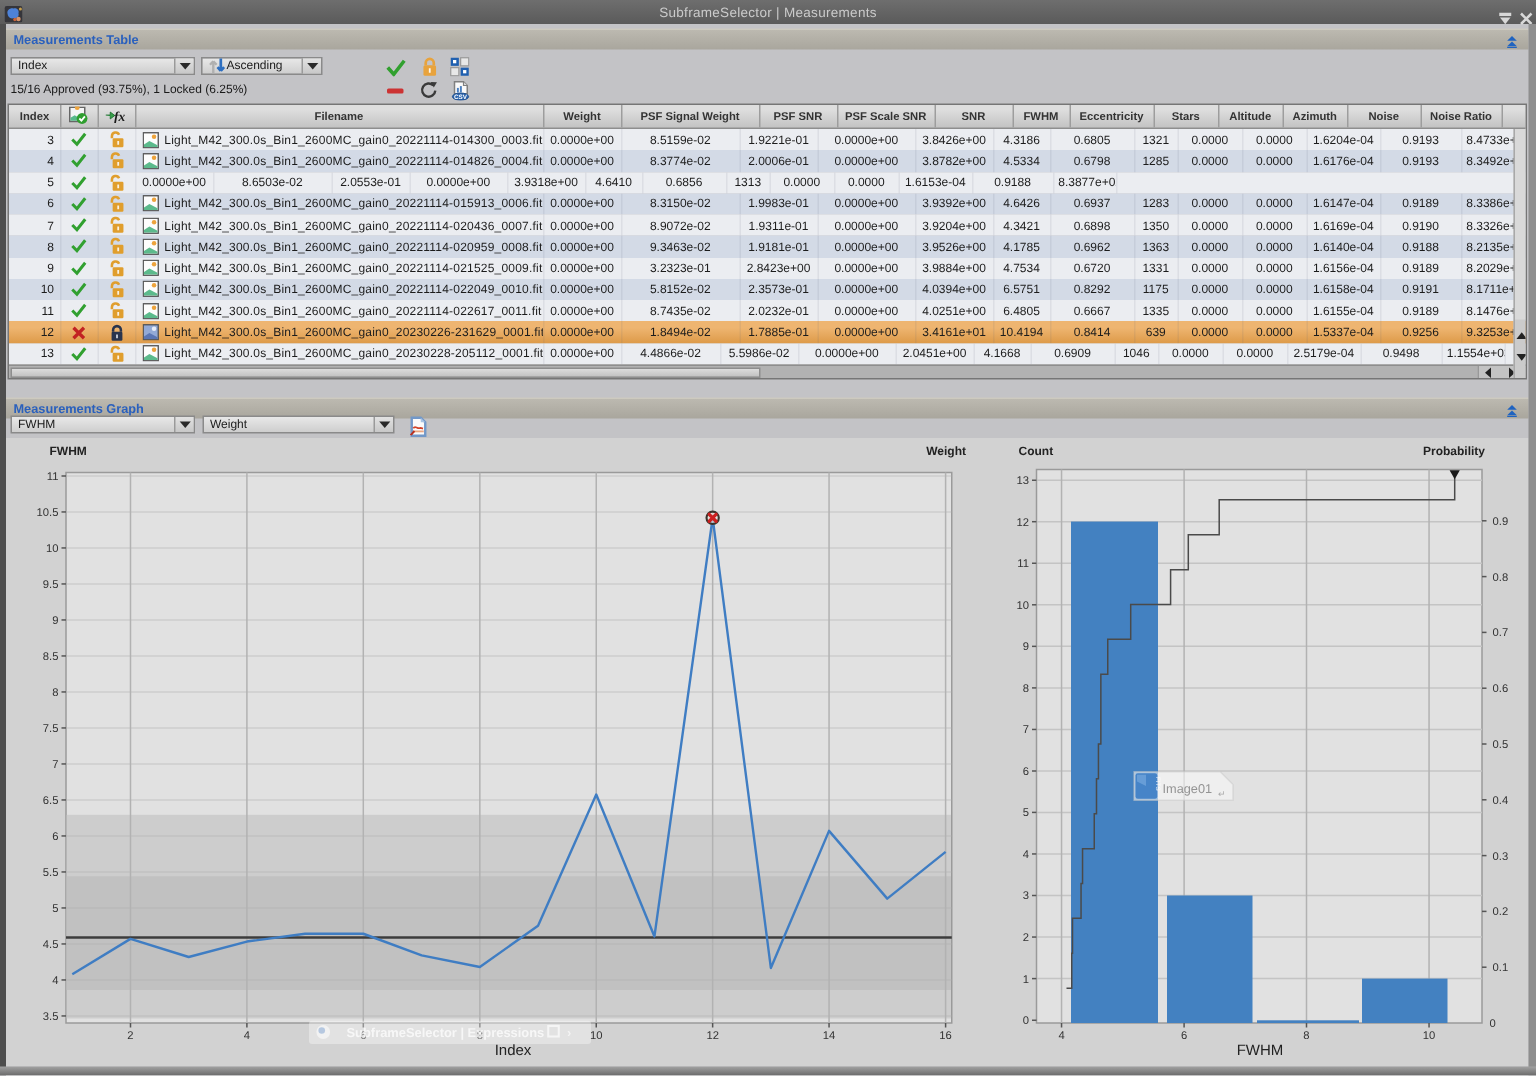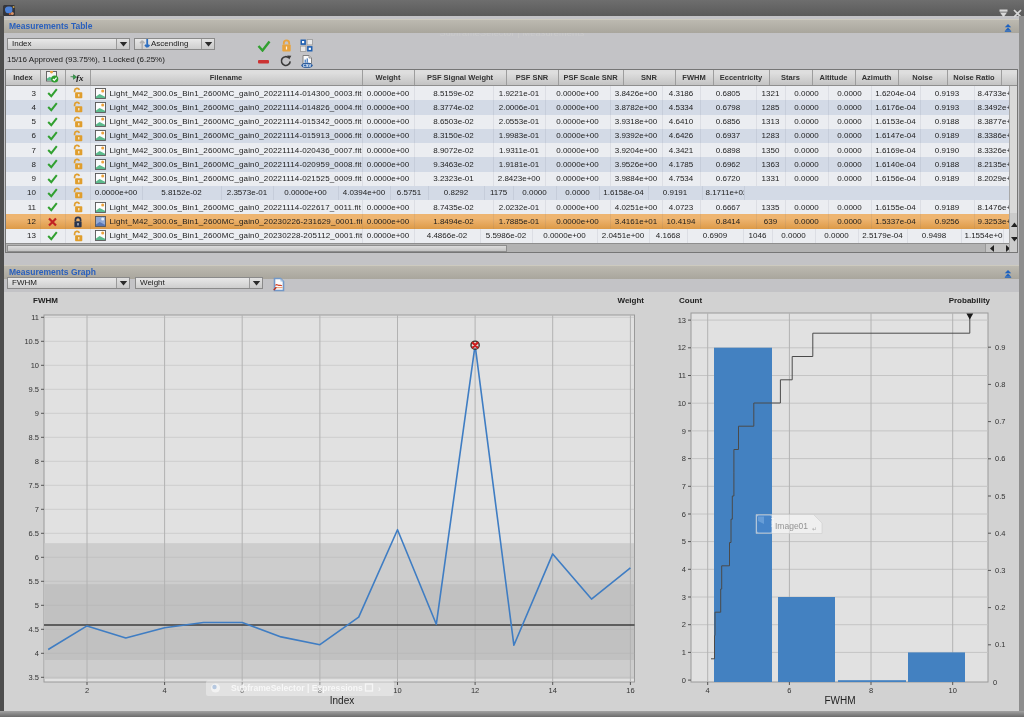--- a/index.html
+++ b/index.html
@@ -1,20 +1,20 @@
 <!DOCTYPE html>
 <html><head><meta charset="utf-8"><style>
 * { margin:0; padding:0; box-sizing:border-box; }
 html,body { width:1024px; height:717px; overflow:hidden; }
 #win { position:relative; width:1024px; height:717px; background:#c3c3c6;
   font-family:"Liberation Sans", sans-serif; }
 #titlebar { position:absolute; left:0; top:0; width:1024px; height:15.5px;
   background:linear-gradient(#6e6e6e,#5a5a5a); }
 #titlebar .t { position:absolute; left:0; right:0; top:2.5px; text-align:center;
-  font-size:9px; font-weight:normal; color:#cbcbcb; letter-spacing:0.2px;margin-top:25px; }
+  font-size:9px; font-weight:normal; color:#cbcbcb; letter-spacing:0.2px; }
 #appicon { position:absolute; left:3px; top:2px; }
 #shade { position:absolute; left:999px; top:3.5px; }
 #closex { position:absolute; left:1013px; top:3.5px; }
 .secbar { position:absolute; left:4px; width:1015px; height:13.5px;
   background:linear-gradient(#bcb9b0,#a9a69d); border-top:1px solid #cdcabf;
   font-size:8.5px; font-weight:bold; color:#2a60bd; line-height:13px; padding-left:5px; }
 .secbar .chev { position:absolute; right:7px; top:2.5px; }
 .dd { position:absolute; top:37.5px; height:12.5px; background:linear-gradient(#e8e8e8,#cecece);
   border:1px solid #8a8a8a; font-size:8px; color:#1a1a1a; display:flex; align-items:center; padding-left:4px; }
 .dd span { flex:1; }
@@ -266,28 +266,20 @@
             <path d="M1.2,5 L4.3,8.2 L9.8,1.2" fill="none" stroke="#31a030" stroke-width="2"></path>
           </svg>
         </div>
 <div class="td" style="width:25px;justify-content:center">
           <svg width="12" height="12" viewBox="0 0 12 12">
             <path d="M2.6,5.2 L2.6,3.8 A2.5,2.6 0 0 1 7.4,2.9" fill="none" stroke="#e09e2d" stroke-width="1.7"></path>
             <rect x="3.1" y="5.2" width="7.2" height="6" rx="0.8" fill="#e09e2d"></rect>
             <rect x="6.2" y="7" width="1.2" height="2.5" fill="#fff" fill-opacity="0.85"></rect>
           </svg>
         </div>
-<div class="td fn" style="width:272px">
-          <svg width="11" height="11" viewBox="0 0 11 11">
-            <rect x="0.5" y="0.5" width="10" height="10" fill="#fdfdfd" stroke="#555" stroke-width="0.9"></rect>
-            <circle cx="7.7" cy="3.1" r="1.5" fill="#eda33c"></circle>
-            <path d="M1,10 L1,8.4 L4.6,6 L10,8.8 L10,10 Z" fill="#5cba8c"></path>
-          </svg>
-          <span>Light_M42_300.0s_Bin1_2600MC_gain0_20221114-015342_0005.fit</span>
-        </div>
 <div class="td" style="width:52px;justify-content:center">0.0000e+00</div>
 <div class="td" style="width:79px;justify-content:center">8.6503e-02</div>
 <div class="td" style="width:52px;justify-content:center">2.0553e-01</div>
 <div class="td" style="width:65px;justify-content:center">0.0000e+00</div>
 <div class="td" style="width:52px;justify-content:center">3.9318e+00</div>
 <div class="td" style="width:38px;justify-content:center">4.6410</div>
 <div class="td" style="width:56px;justify-content:center">0.6856</div>
 <div class="td" style="width:29px;justify-content:center">1313</div>
 <div class="td" style="width:43px;justify-content:center">0.0000</div>
 <div class="td" style="width:43px;justify-content:center">0.0000</div>
@@ -446,20 +438,28 @@
             <path d="M1.2,5 L4.3,8.2 L9.8,1.2" fill="none" stroke="#31a030" stroke-width="2"></path>
           </svg>
         </div>
 <div class="td" style="width:25px;justify-content:center">
           <svg width="12" height="12" viewBox="0 0 12 12">
             <path d="M2.6,5.2 L2.6,3.8 A2.5,2.6 0 0 1 7.4,2.9" fill="none" stroke="#e09e2d" stroke-width="1.7"></path>
             <rect x="3.1" y="5.2" width="7.2" height="6" rx="0.8" fill="#e09e2d"></rect>
             <rect x="6.2" y="7" width="1.2" height="2.5" fill="#fff" fill-opacity="0.85"></rect>
           </svg>
         </div>
+<div class="td fn" style="width:272px">
+          <svg width="11" height="11" viewBox="0 0 11 11">
+            <rect x="0.5" y="0.5" width="10" height="10" fill="#fdfdfd" stroke="#555" stroke-width="0.9"></rect>
+            <circle cx="7.7" cy="3.1" r="1.5" fill="#eda33c"></circle>
+            <path d="M1,10 L1,8.4 L4.6,6 L10,8.8 L10,10 Z" fill="#5cba8c"></path>
+          </svg>
+          <span>Light_M42_300.0s_Bin1_2600MC_gain0_20221114-022049_0010.fit</span>
+        </div>
 <div class="td" style="width:52px;justify-content:center">0.0000e+00</div>
 <div class="td" style="width:79px;justify-content:center">5.8152e-02</div>
 <div class="td" style="width:52px;justify-content:center">2.3573e-01</div>
 <div class="td" style="width:65px;justify-content:center">0.0000e+00</div>
 <div class="td" style="width:52px;justify-content:center">4.0394e+00</div>
 <div class="td" style="width:38px;justify-content:center">6.5751</div>
 <div class="td" style="width:56px;justify-content:center">0.8292</div>
 <div class="td" style="width:29px;justify-content:center">1175</div>
 <div class="td" style="width:43px;justify-content:center">0.0000</div>
 <div class="td" style="width:43px;justify-content:center">0.0000</div>
@@ -487,21 +487,21 @@
             <circle cx="7.7" cy="3.1" r="1.5" fill="#eda33c"></circle>
             <path d="M1,10 L1,8.4 L4.6,6 L10,8.8 L10,10 Z" fill="#5cba8c"></path>
           </svg>
           <span>Light_M42_300.0s_Bin1_2600MC_gain0_20221114-022617_0011.fit</span>
         </div>
 <div class="td" style="width:52px;justify-content:center">0.0000e+00</div>
 <div class="td" style="width:79px;justify-content:center">8.7435e-02</div>
 <div class="td" style="width:52px;justify-content:center">2.0232e-01</div>
 <div class="td" style="width:65px;justify-content:center">0.0000e+00</div>
 <div class="td" style="width:52px;justify-content:center">4.0251e+00</div>
-<div class="td" style="width:38px;justify-content:center">4.0723</div>
+<div class="td" style="width:38px;justify-content:center">6.4805</div>
 <div class="td" style="width:56px;justify-content:center">0.6667</div>
 <div class="td" style="width:29px;justify-content:center">1335</div>
 <div class="td" style="width:43px;justify-content:center">0.0000</div>
 <div class="td" style="width:43px;justify-content:center">0.0000</div>
 <div class="td" style="width:49px;justify-content:center">1.6155e-04</div>
 <div class="td" style="width:54px;justify-content:center">0.9189</div>
 <div class="td" style="width:42px;padding-left:3px">8.1476e+02</div>
 </div>
 <div class="tr sel">
 <div class="td" style="width:35px;justify-content:flex-end;padding-right:4px">12</div>

